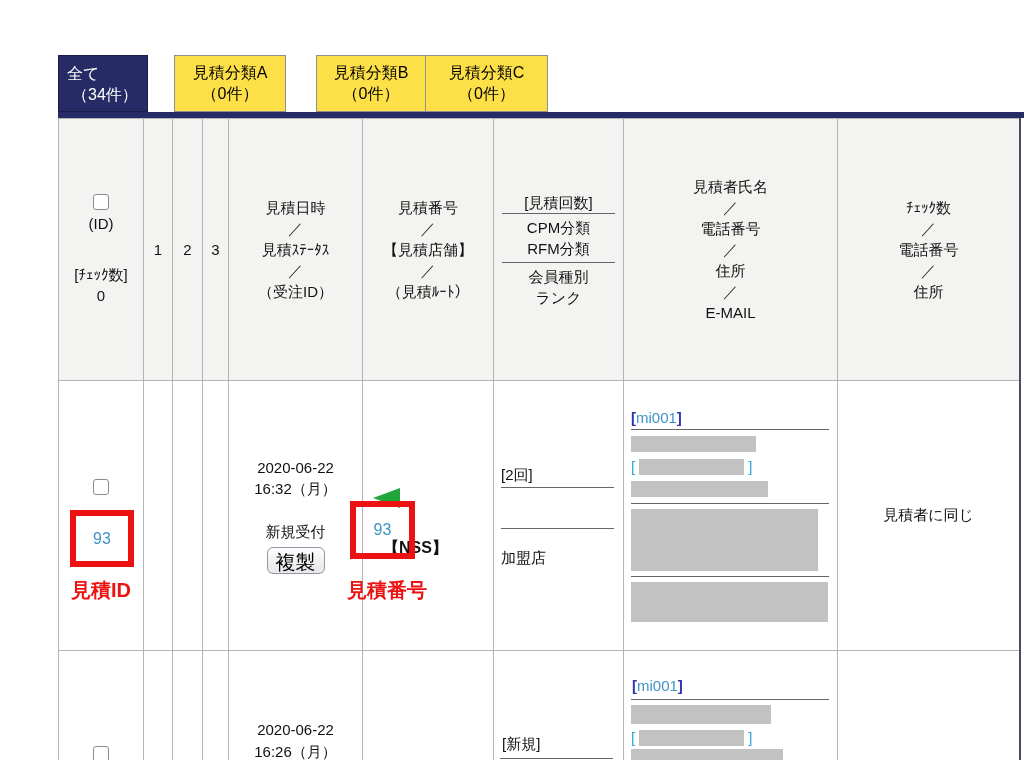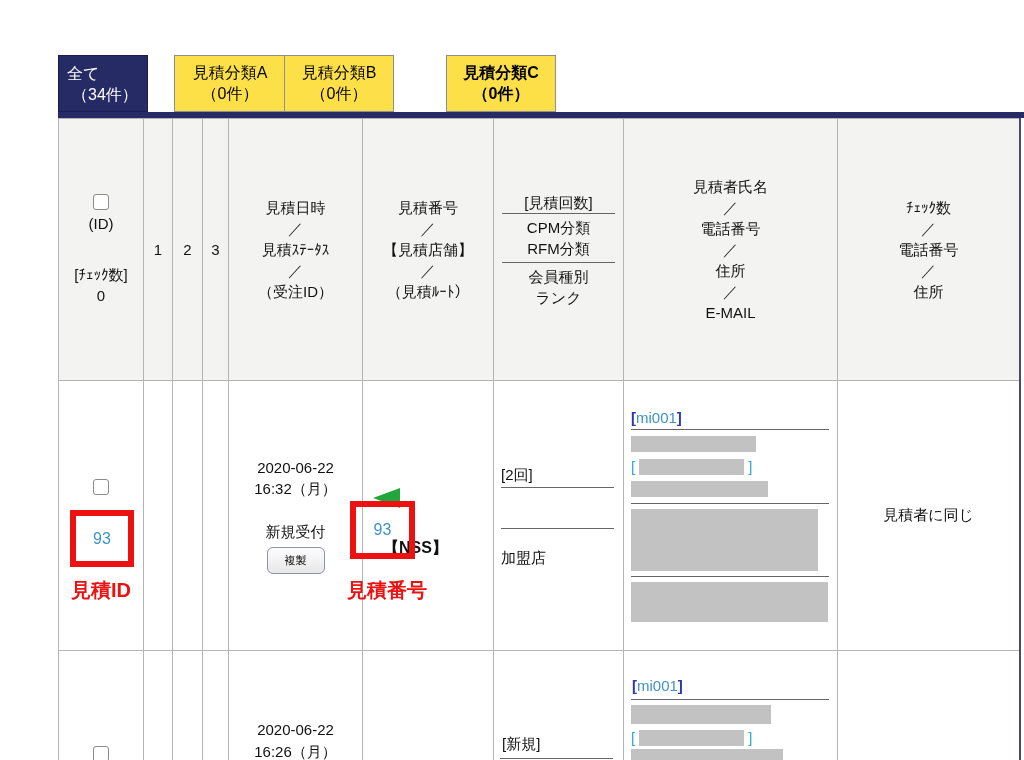--- a/index.html
+++ b/index.html
@@ -63,45 +63,45 @@
   .red-box .inner-link { pointer-events:auto; }
 
   
   .tri-left {
     width:0; height:0; border-top:10px solid transparent; border-bottom:10px solid transparent;
     border-right:27px solid #21a63c; position:absolute; z-index:1;
   }
 
   
   .btn-copy {
-    font-family:"Liberation Sans", sans-serif; font-size:11px; color:#000;
+    font-family:"Liberation Sans", sans-serif; font-size:20px; color:#000;
     background:linear-gradient(#fdfdfd,#e7e7e7); border:1px solid #8f96a3; border-radius:6px;
     width:58px; height:27px; cursor:pointer;
   }
 
   .rel { position:relative; }
   .abs { position:absolute; }
   .nowrap { white-space:nowrap; }
 </style>
 </head>
 <body>
 
 <div class="tab tab-selected" style="left:58px; width:90px;">
   <div>全て</div>
   <div style="padding-left:5px;">（34件）</div>
 </div>
 <div class="tab tab-idle" style="left:174px; width:112px;">
   <div>見積分類A</div>
   <div>（0件）</div>
 </div>
-<div class="tab tab-idle" style="left:284px; width:110px;">
+<div class="tab tab-idle" style="left:316px; width:110px;">
   <div>見積分類B</div>
   <div>（0件）</div>
 </div>
-<div class="tab tab-idle" style="left:446px; width:110px;font-weight:bold;">
+<div class="tab tab-idle" style="left:425px; width:123px;">
   <div>見積分類C</div>
   <div>（0件）</div>
 </div>
 <div class="navy-bar"></div>
 
 <table>
   <colgroup>
     <col style="width:85px">
       <col style="width:29px">
       <col style="width:30px">

